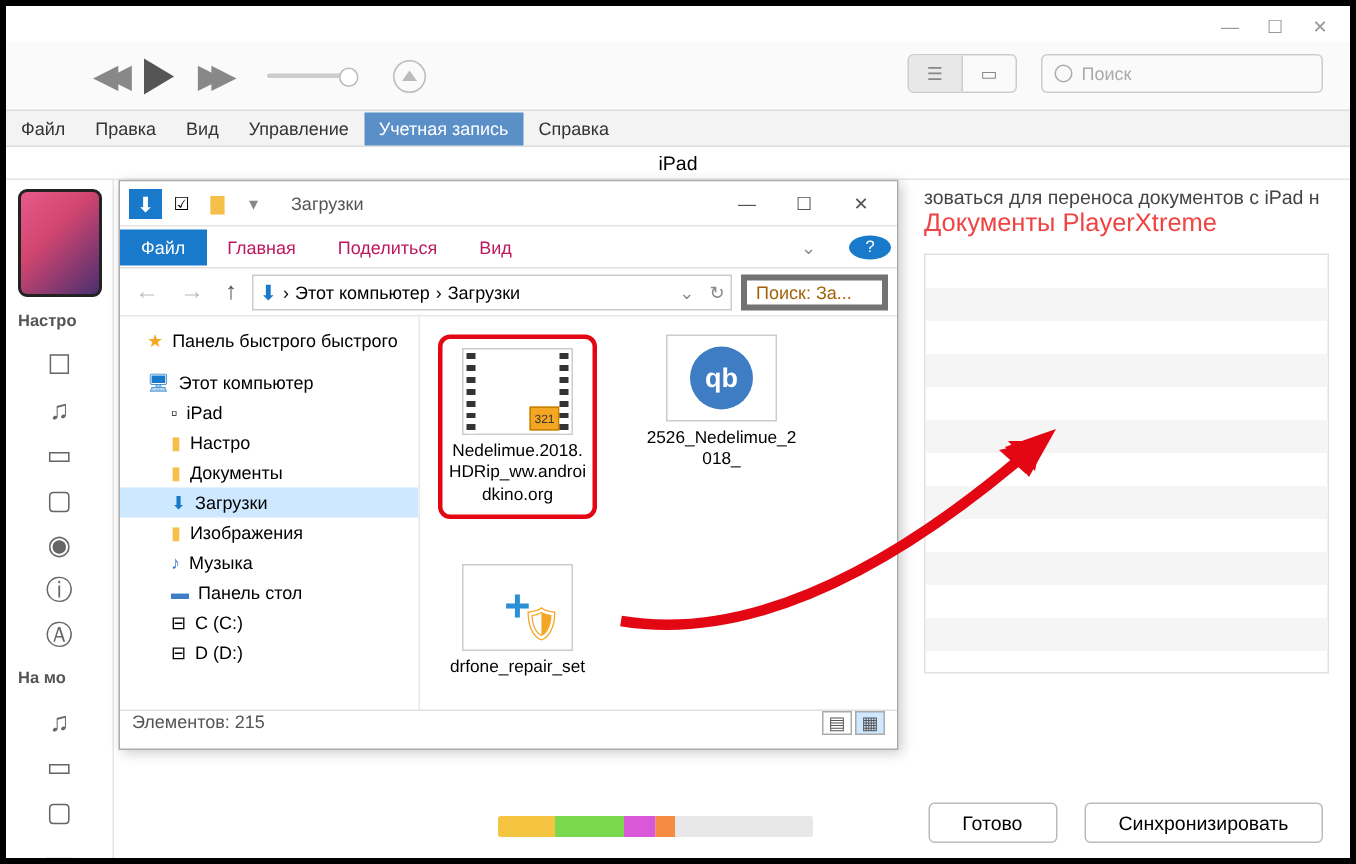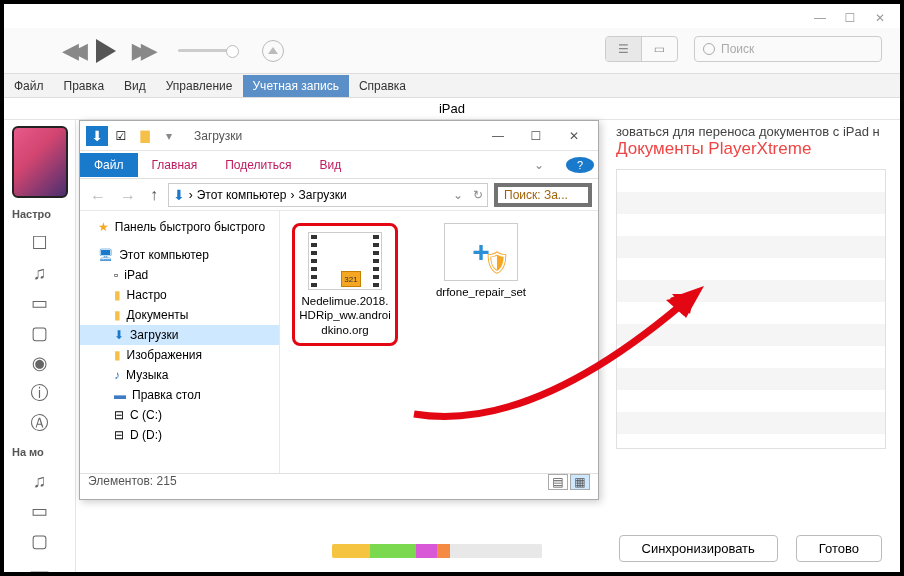--- a/index.html
+++ b/index.html
@@ -71,21 +71,21 @@
 .ti-fold{color:#f5c04a}
 .ti-down{color:#1979ca}
 .files{flex:1;padding:12px;display:flex;flex-wrap:wrap;gap:30px;align-content:flex-start;position:relative}
 .file-item{width:106px;display:flex;flex-direction:column;align-items:center;text-align:center;gap:4px}
 .file-item .thumb{width:74px;height:58px;border:1px solid #ccc;background:#fff;display:flex;align-items:center;justify-content:center;font-size:28px;position:relative}
 .file-item .fname{font-size:11.5px;line-height:1.25;word-break:break-word}
 .highlight{border:3px solid #e30613;border-radius:8px;padding:6px 4px}
 .video-thumb{background:linear-gradient(#fff 0 12%,#6a8f6a 12% 88%,#fff 88%);position:relative}
 .video-thumb::before,.video-thumb::after{content:'';position:absolute;top:2px;width:6px;height:54px;background:repeating-linear-gradient(#333 0 4px,#fff 4px 8px)}
 .video-thumb::before{left:2px}.video-thumb::after{right:2px}
-.mpc{position:absolute;bottom:2px;right:20px;width:20px;height:16px;background:#f5a623;border:1px solid #c77f00;font-size:8px;display:flex;align-items:center;justify-content:center;color:#333}
+.mpc{position:absolute;bottom:2px;right:8px;width:20px;height:16px;background:#f5a623;border:1px solid #c77f00;font-size:8px;display:flex;align-items:center;justify-content:center;color:#333}
 .qb-thumb{background:#fff}
 .qb-circle{width:42px;height:42px;background:#3e7cc3;border-radius:50%;color:#fff;display:flex;align-items:center;justify-content:center;font-size:18px;font-weight:bold}
 .repair-thumb::after{content:'🛡';position:absolute;font-size:22px;right:6px;bottom:4px;color:#f5a623}
 .repair-thumb .plus{color:#2a8fd4;font-size:30px;font-weight:bold}
 .status-bar{height:24px;border-top:1px solid #e0e0e0;display:flex;align-items:flex-start;padding:0 8px;font-size:11px;color:#555}
 .status-bar .view-icons{margin-left:auto;display:flex;gap:2px}
 .status-bar .view-icons span{width:20px;height:16px;border:1px solid #aaa;display:flex;align-items:center;justify-content:center}
 .status-bar .view-icons .on{background:#cde8ff}
 
 
@@ -169,22 +169,22 @@
   </div>
 
   <div class="storage-bar">
     <span style="width:18%;background:#f5c542"></span>
     <span style="width:22%;background:#7bd94f"></span>
     <span style="width:10%;background:#d858d8"></span>
     <span style="width:6%;background:#f58a42"></span>
     <span style="width:44%;background:#e8e8e8"></span>
   </div>
   <div class="bottom-bar">
+    <button>Готово</button>
     <button>Синхронизировать</button>
-    <button>Готово</button>
   </div>
 </div>
 
 <div class="explorer">
   <div class="exp-title">
     <div class="qat">
       <span class="dn">⬇</span>
       <span>☑</span>
       <span style="color:#f5c04a">▇</span>
       <span style="color:#888">▾</span>
@@ -251,39 +251,45 @@
       <div class="tree-item sub">
           <span class="ti-fold">▮</span>
           <span>Изображения</span>
         </div>
       <div class="tree-item sub">
           <span style="color:#3e7cc3">♪</span>
           <span>Музыка</span>
         </div>
       <div class="tree-item sub">
           <span style="color:#3e7cc3">▬</span>
-          <span>Правка стол</span>
+          <span>Панель стол</span>
         </div>
       <div class="tree-item sub">
           <span>⊟</span>
           <span>C (C:)</span>
         </div>
       <div class="tree-item sub">
           <span>⊟</span>
           <span>D (D:)</span>
         </div>
     </div>
     <div class="files">
       <div class="file-item highlight">
         <div class="thumb video-thumb">
             <span class="mpc">321</span>
           </div>
         <div class="fname">Nedelimue.2018.HDRip_ww.androidkino.org</div>
       </div>
       <div class="file-item">
+        <div class="thumb qb-thumb">
+            <div class="qb-circle">qb</div>
+          </div>
+        <div class="fname">2526_Nedelimue_2018_</div>
+      </div>
+      <div class="file-item">
         <div class="thumb repair-thumb">
             <span class="plus">+</span>
           </div>
         <div class="fname">drfone_repair_set</div>
       </div>
     </div>
   </div>
   <div class="status-bar">
     <span>Элементов: 215</span>
     <div class="view-icons">

